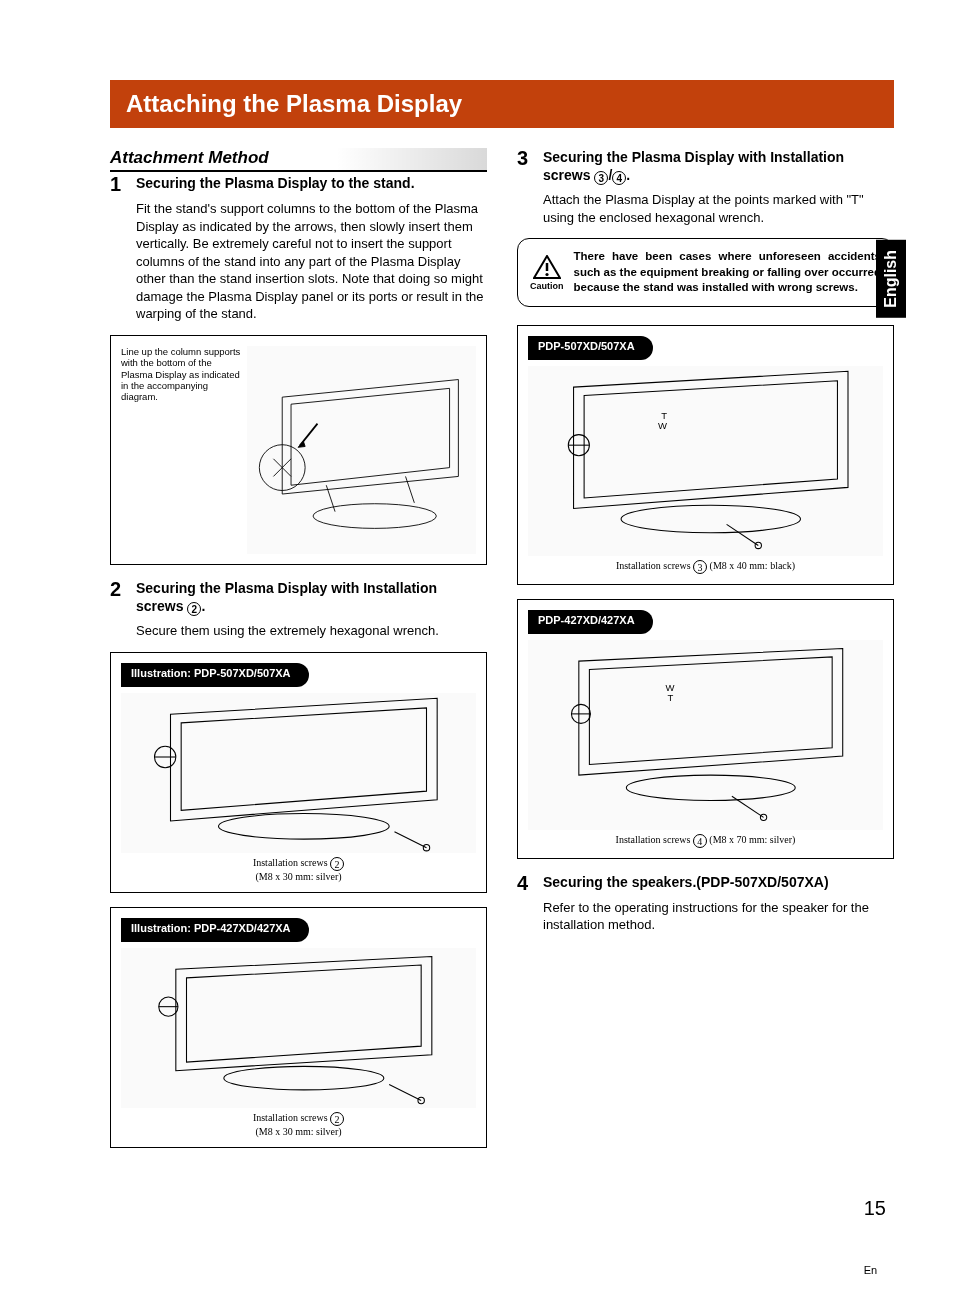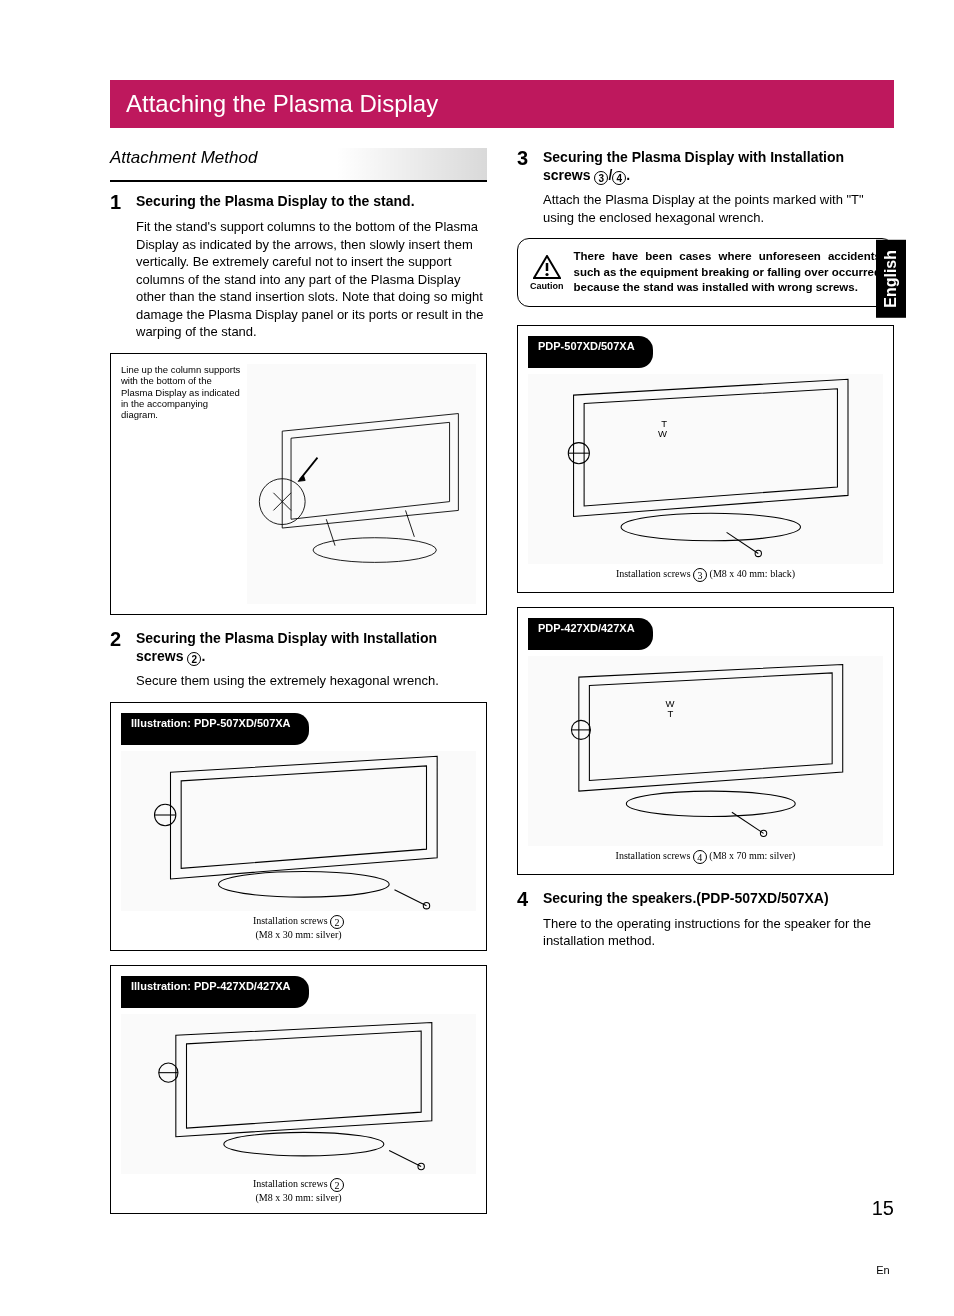--- a/index.html
+++ b/index.html
@@ -6,58 +6,58 @@
   body {
     width: 954px;
     height: 1316px;
     background: #fff;
     font-family: Arial, Helvetica, sans-serif;
     color: #000;
     position: relative;
     padding: 80px 60px 40px 110px;
   }
   .title-bar {
-    background: #be185d;
+    background: #c2410c;
     color: #fff;
     font-size: 24px;
-    font-weight: normal;
+    font-weight: bold;
     padding: 10px 16px;
     margin-bottom: 20px;
   }
   .columns {
     display: flex;
     gap: 30px;
   }
   .col { flex: 1; }
   .section-head {
     font-style: italic;
-    font-weight: normal;
+    font-weight: bold;
     font-size: 17px;
     border-bottom: 2px solid #000;
-    padding-bottom: 12px;
-    margin-bottom: 10px;
+    padding-bottom: 2px;
+    margin-bottom: 2px;
     background: linear-gradient(to right, rgba(0,0,0,0) 0%, rgba(0,0,0,0) 60%, rgba(0,0,0,0.15) 100%);
   }
   .step { display: flex; gap: 8px; margin-bottom: 6px; }
   .step-num { font-size: 20px; font-weight: bold; line-height: 1; min-width: 18px; }
   .step-title { font-weight: bold; font-size: 14px; line-height: 1.3; }
   .step-body { font-size: 13px; line-height: 1.35; margin-left: 26px; margin-bottom: 12px; }
   .figure {
     border: 1px solid #000;
     margin: 8px 0 14px 0;
     padding: 10px;
     position: relative;
   }
   .model-tag {
     display: inline-block;
     background: #000;
     color: #fff;
     font-size: 11px;
     font-weight: bold;
-    padding: 4px 18px 16px 10px;
+    padding: 4px 18px 8px 10px;
     border-radius: 0 14px 14px 0;
     margin-bottom: 6px;
   }
   .diagram {
     height: 160px;
     border: 0;
     position: relative;
     background: linear-gradient(0deg, #fafafa, #fafafa);
   }
   .diagram svg { width: 100%; height: 100%; }
@@ -91,23 +91,23 @@
     background: #000;
     color: #fff;
     font-weight: bold;
     font-size: 16px;
     writing-mode: vertical-rl;
     transform: rotate(180deg);
     padding: 10px 6px;
   }
   .page-num {
     position: absolute;
-    right: 60px;
+    right: 68px;
     bottom: 40px;
-    text-align: center;
+    text-align: left;
   }
   .page-num .n { font-size: 20px; }
   .page-num .l { font-size: 11px; margin-top: 44px; }
   .circ { display:inline-block; border:1px solid #000; border-radius:50%; width:14px; height:14px; font-size:10px; line-height:13px; text-align:center; vertical-align: -2px;}
 </style>
 </head>
 <body>
 
 <div class="title-bar">
   <span>Attaching the Plasma Display</span>
@@ -117,21 +117,21 @@
 
   <div class="col">
     <div class="section-head">Attachment Method</div>
 
     <div class="step">
       <div class="step-num">1</div>
       <div class="step-title">Securing the Plasma Display to the stand.</div>
     </div>
     <div class="step-body">Fit the stand's support columns to the bottom of the Plasma Display as indicated by the arrows, then slowly insert them vertically. Be extremely careful not to insert the support columns of the stand into any part of the Plasma Display other than the stand insertion slots. Note that doing so might damage the Plasma Display panel or its ports or result in the warping of the stand.</div>
 
-    <div class="figure" style="height:262px;">
+    <div class="figure" style="height:230px;">
       <div style="display:flex; gap:6px; height:100%;">
         <div class="diagram-note">Line up the column supports with the bottom of the Plasma Display as indicated in the accompanying diagram.</div>
         <div class="diagram" style="flex:1; height:100%;">
           <svg viewBox="0 0 260 200">
             <g stroke="#000" fill="none" stroke-width="1">
               <polygon points="40,40 240,20 240,130 40,150"></polygon>
               <polygon points="50,48 230,30 230,120 50,140"></polygon>
               <line x1="90" y1="140" x2="100" y2="170"></line>
               <line x1="180" y1="130" x2="190" y2="160"></line>
               <ellipse cx="145" cy="175" rx="70" ry="14"></ellipse>
@@ -259,21 +259,21 @@
       </div>
       <div class="diagram-caption">
         <span>Installation screws </span><span class="circ">4</span><span> (M8 x 70 mm: silver)</span>
       </div>
     </div>
 
     <div class="step">
       <div class="step-num">4</div>
       <div class="step-title">Securing the speakers.(PDP-507XD/507XA)</div>
     </div>
-    <div class="step-body">There to the operating instructions for the speaker for the installation method.</div>
+    <div class="step-body">Refer to the operating instructions for the speaker for the installation method.</div>
   </div>
 
 </div>
 
 <div class="lang-tab">English</div>
 
 <div class="page-num">
   <div class="n">15</div>
   <div class="l">En</div>
 </div>

